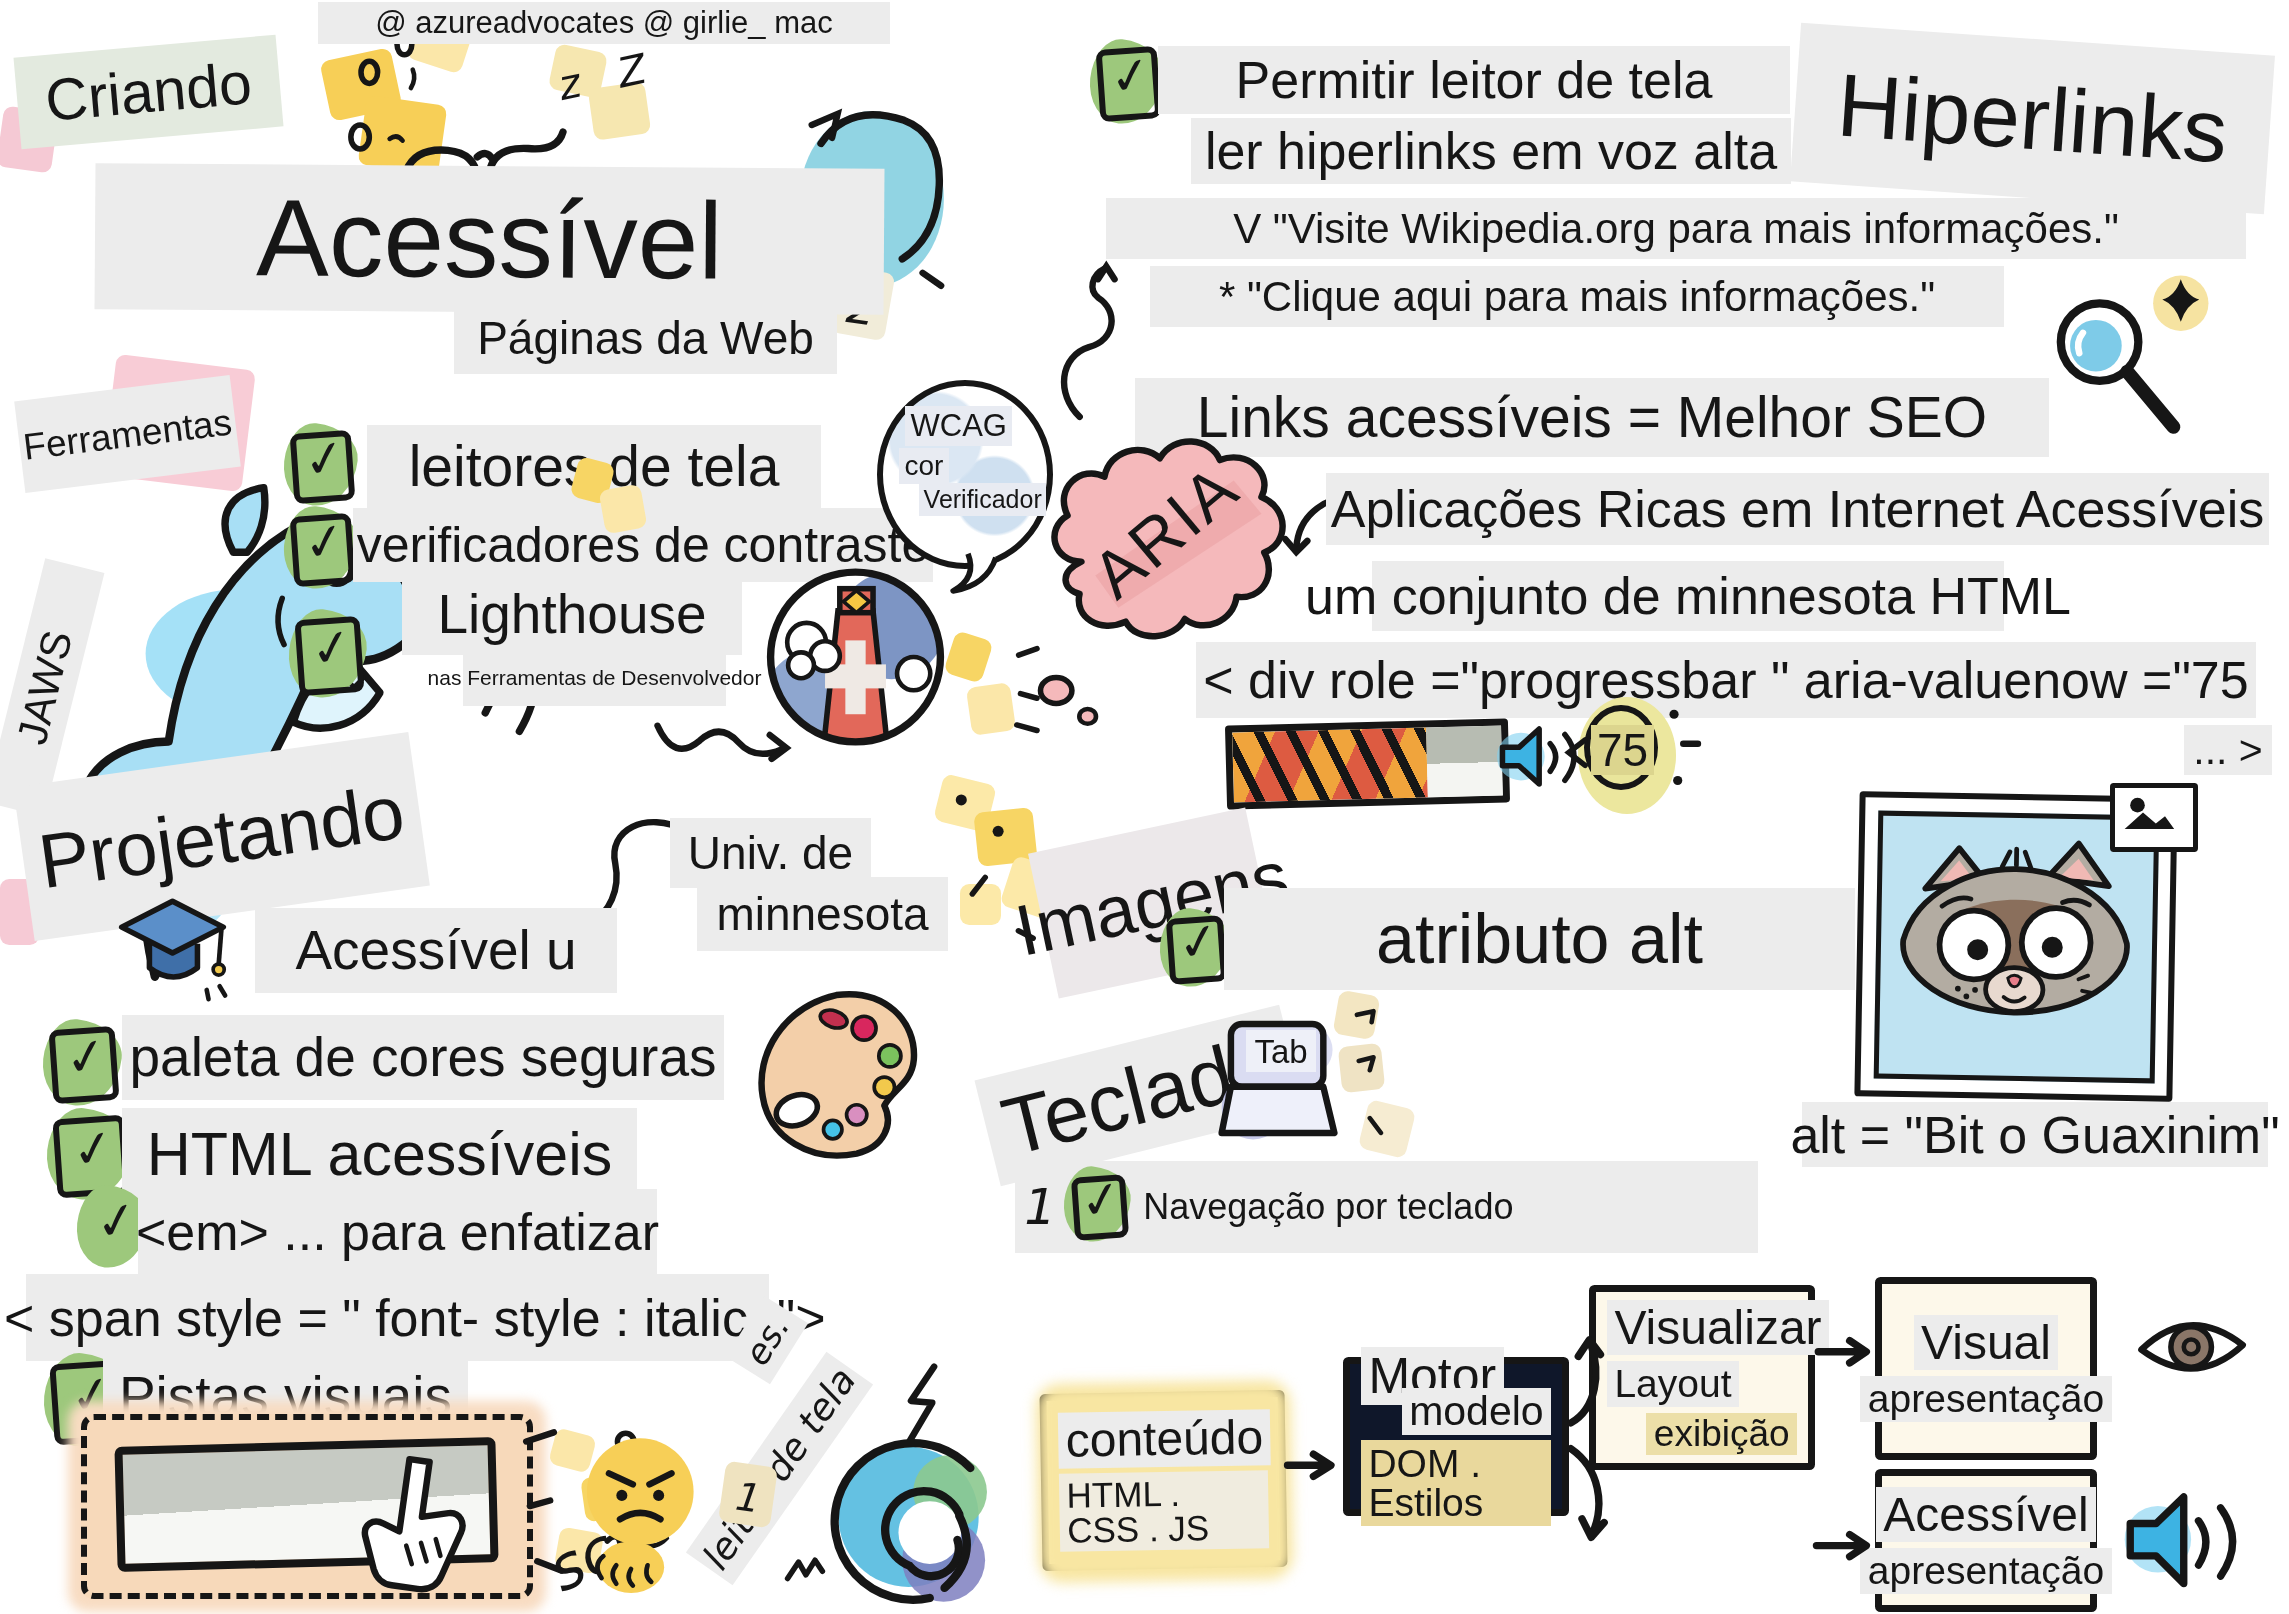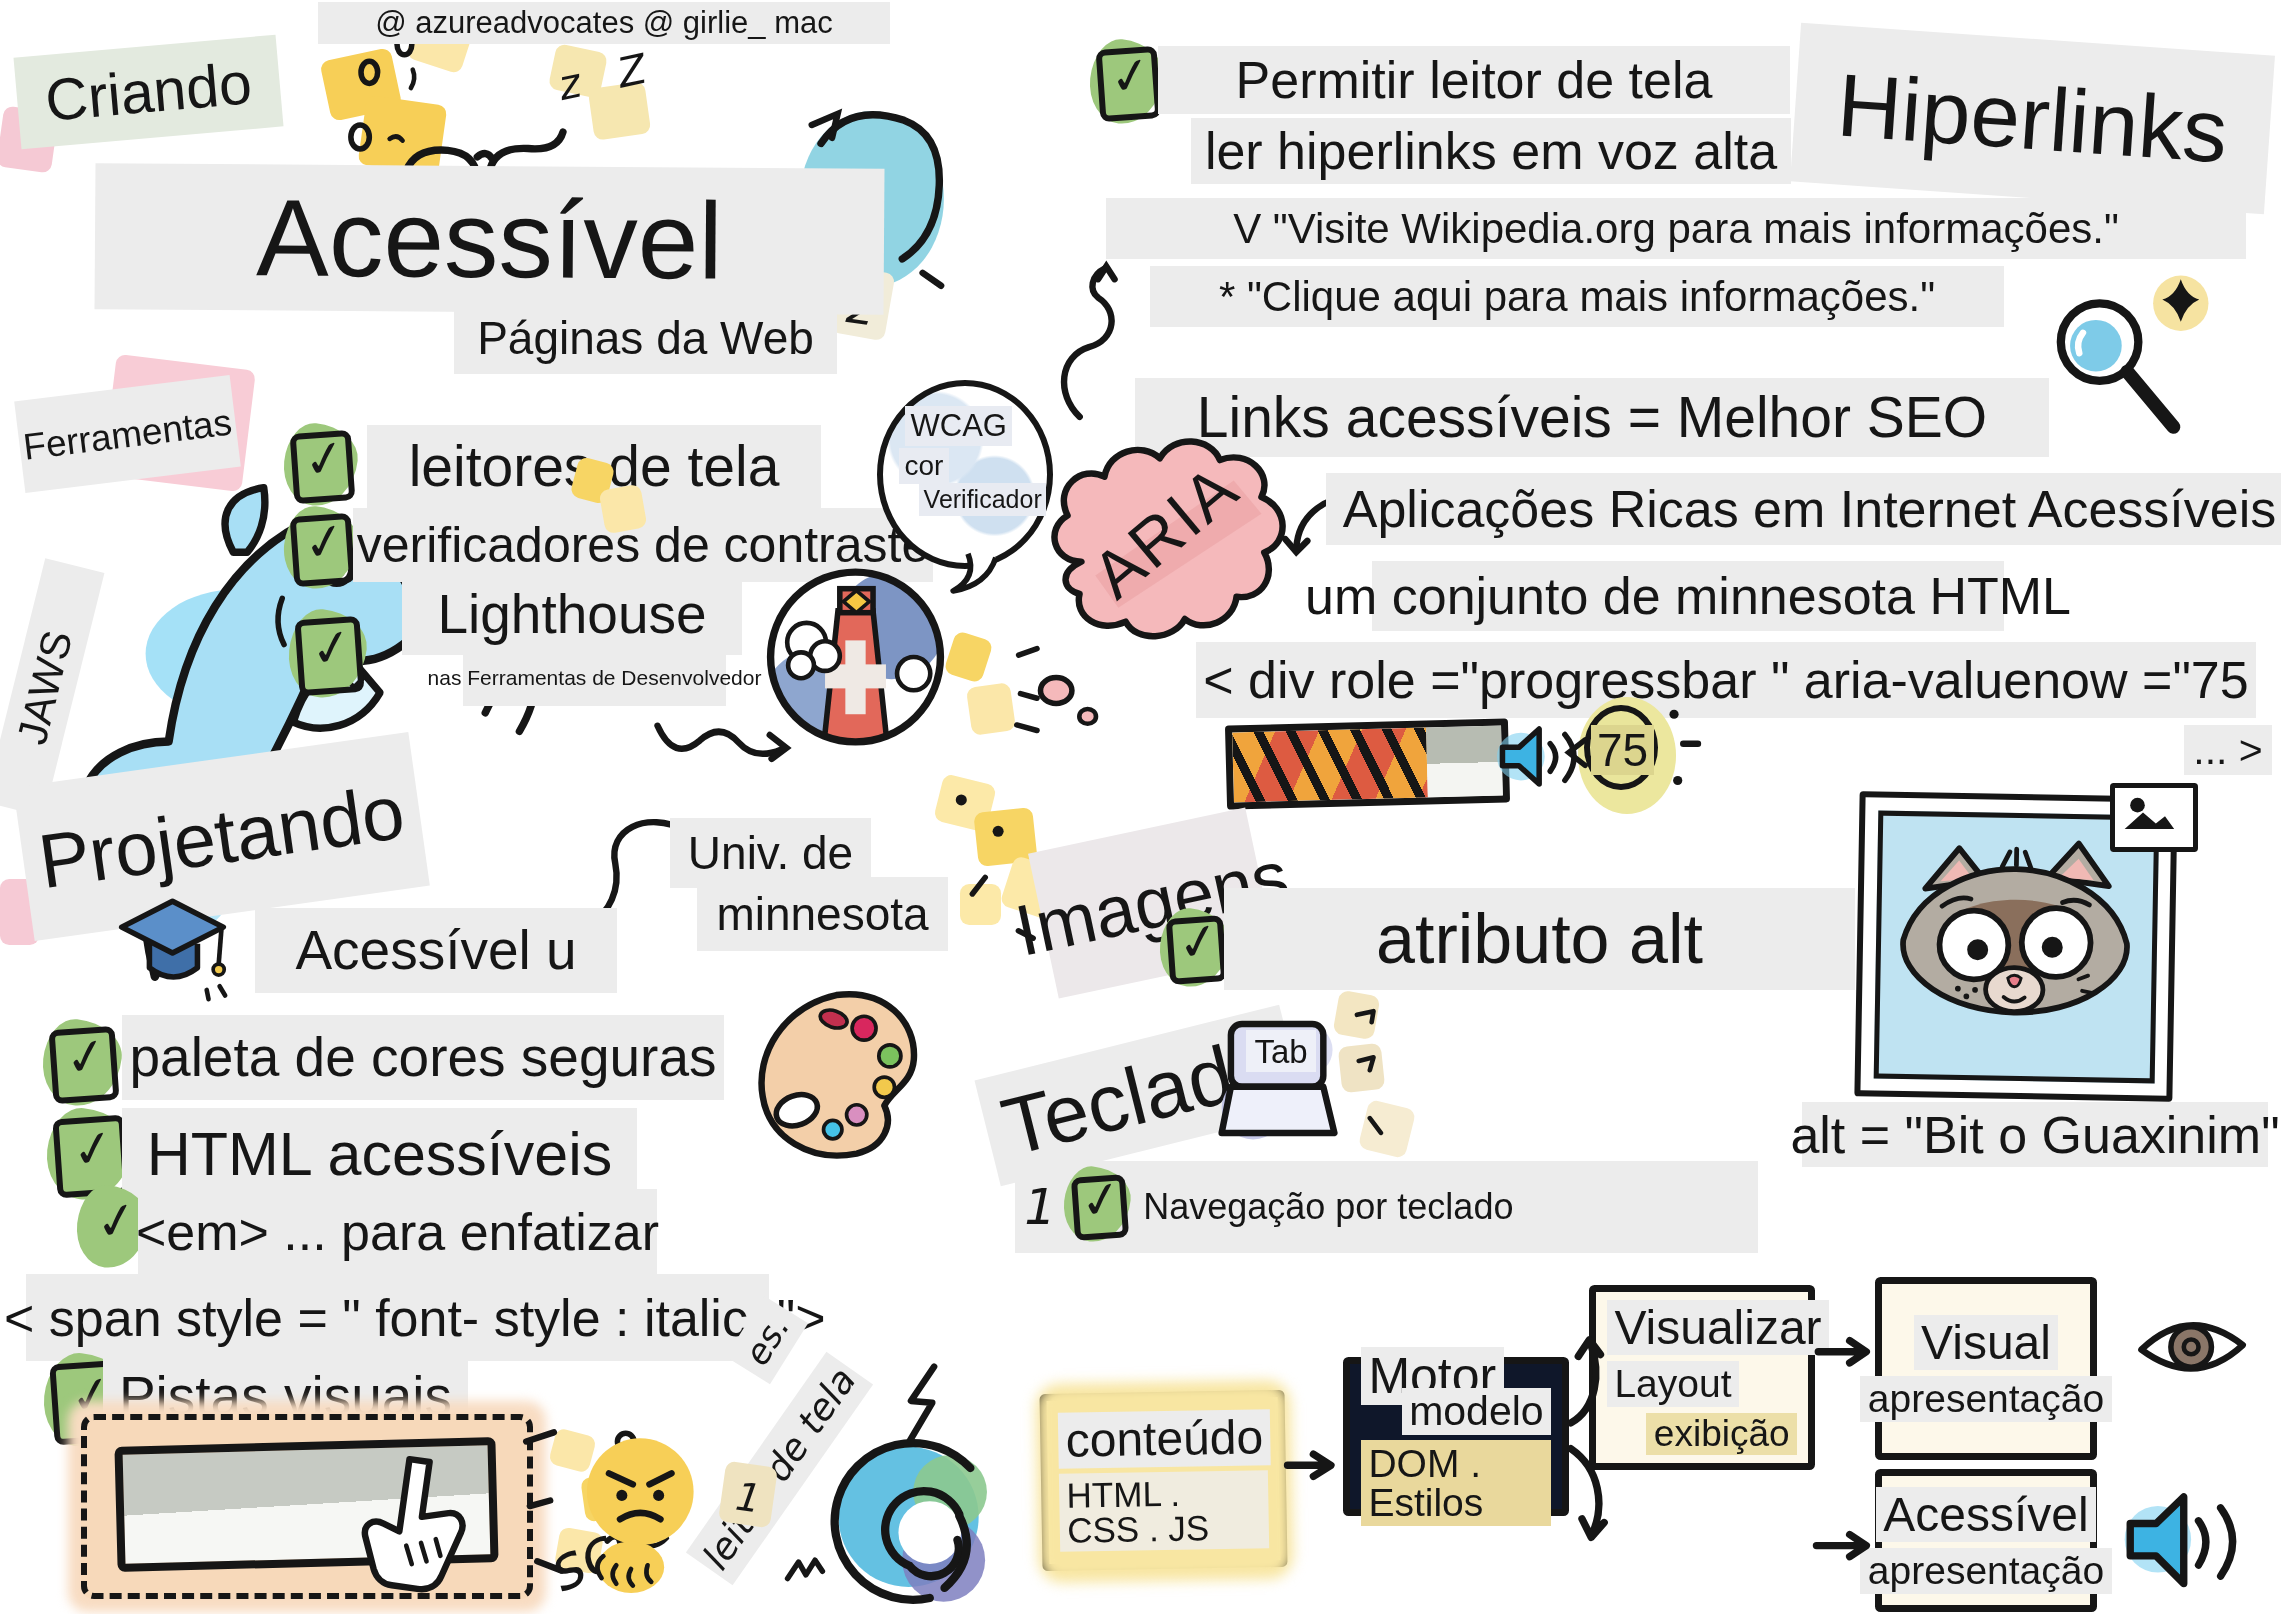--- a/index.html
+++ b/index.html
@@ -113,21 +113,21 @@
   </svg>
   <div class="abs" style="left:1061px;top:473px;width:208px;height:115px;display:flex;align-items:center;justify-content:center;font-size:66px;letter-spacing:2.8px;transform:rotate(-40deg);">ARIA</div>
   <svg style="left:1034px;top:670px;" width="74" height="65" viewBox="0 0 80 70">
     <ellipse cx="24" cy="22" rx="17" ry="14" fill="#f5b9bb" stroke="#161616" stroke-width="6"></ellipse>
     <ellipse cx="58" cy="50" rx="9" ry="8" fill="#f5b9bb" stroke="#161616" stroke-width="5"></ellipse>
   </svg>
   <svg style="left:1272px;top:482px;" width="102" height="92" viewBox="0 0 110 100">
     <path d="M100,18 C60,10 28,36 26,72" fill="none" stroke="#161616" stroke-width="7" stroke-linecap="round"></path>
     <path d="M14,62 L26,76 L38,64" fill="none" stroke="#161616" stroke-width="7" stroke-linecap="round"></path>
   </svg>
-  <div class="chip" style="left:1326px;top:473px;width:943px;height:72px;font-size:52px;padding-left:12px;">Aplicações Ricas em Internet Acessíveis</div>
+  <div class="chip" style="left:1326px;top:473px;width:943px;height:72px;font-size:52px;">Aplicações Ricas em Internet Acessíveis</div>
   <div class="chip" style="left:1372px;top:561px;width:632px;height:70px;font-size:52px;">um conjunto de minnesota HTML</div>
   <div class="chip" style="left:1196px;top:642px;width:1060px;height:76px;font-size:52px;">&lt; div role ="progressbar " aria-valuenow ="75</div>
   <div class="chip" style="left:2184px;top:725px;width:88px;height:50px;font-size:41px;">... &gt;</div>
 
   <div class="pbar">
     <div class="fill"></div>
     <div class="rest"></div>
   </div>
   <svg style="left:1495px;top:718px;" width="92" height="78" viewBox="0 0 100 85">
     <circle cx="28" cy="42" r="26" fill="#7ed0f0" opacity="0.6"></circle>

